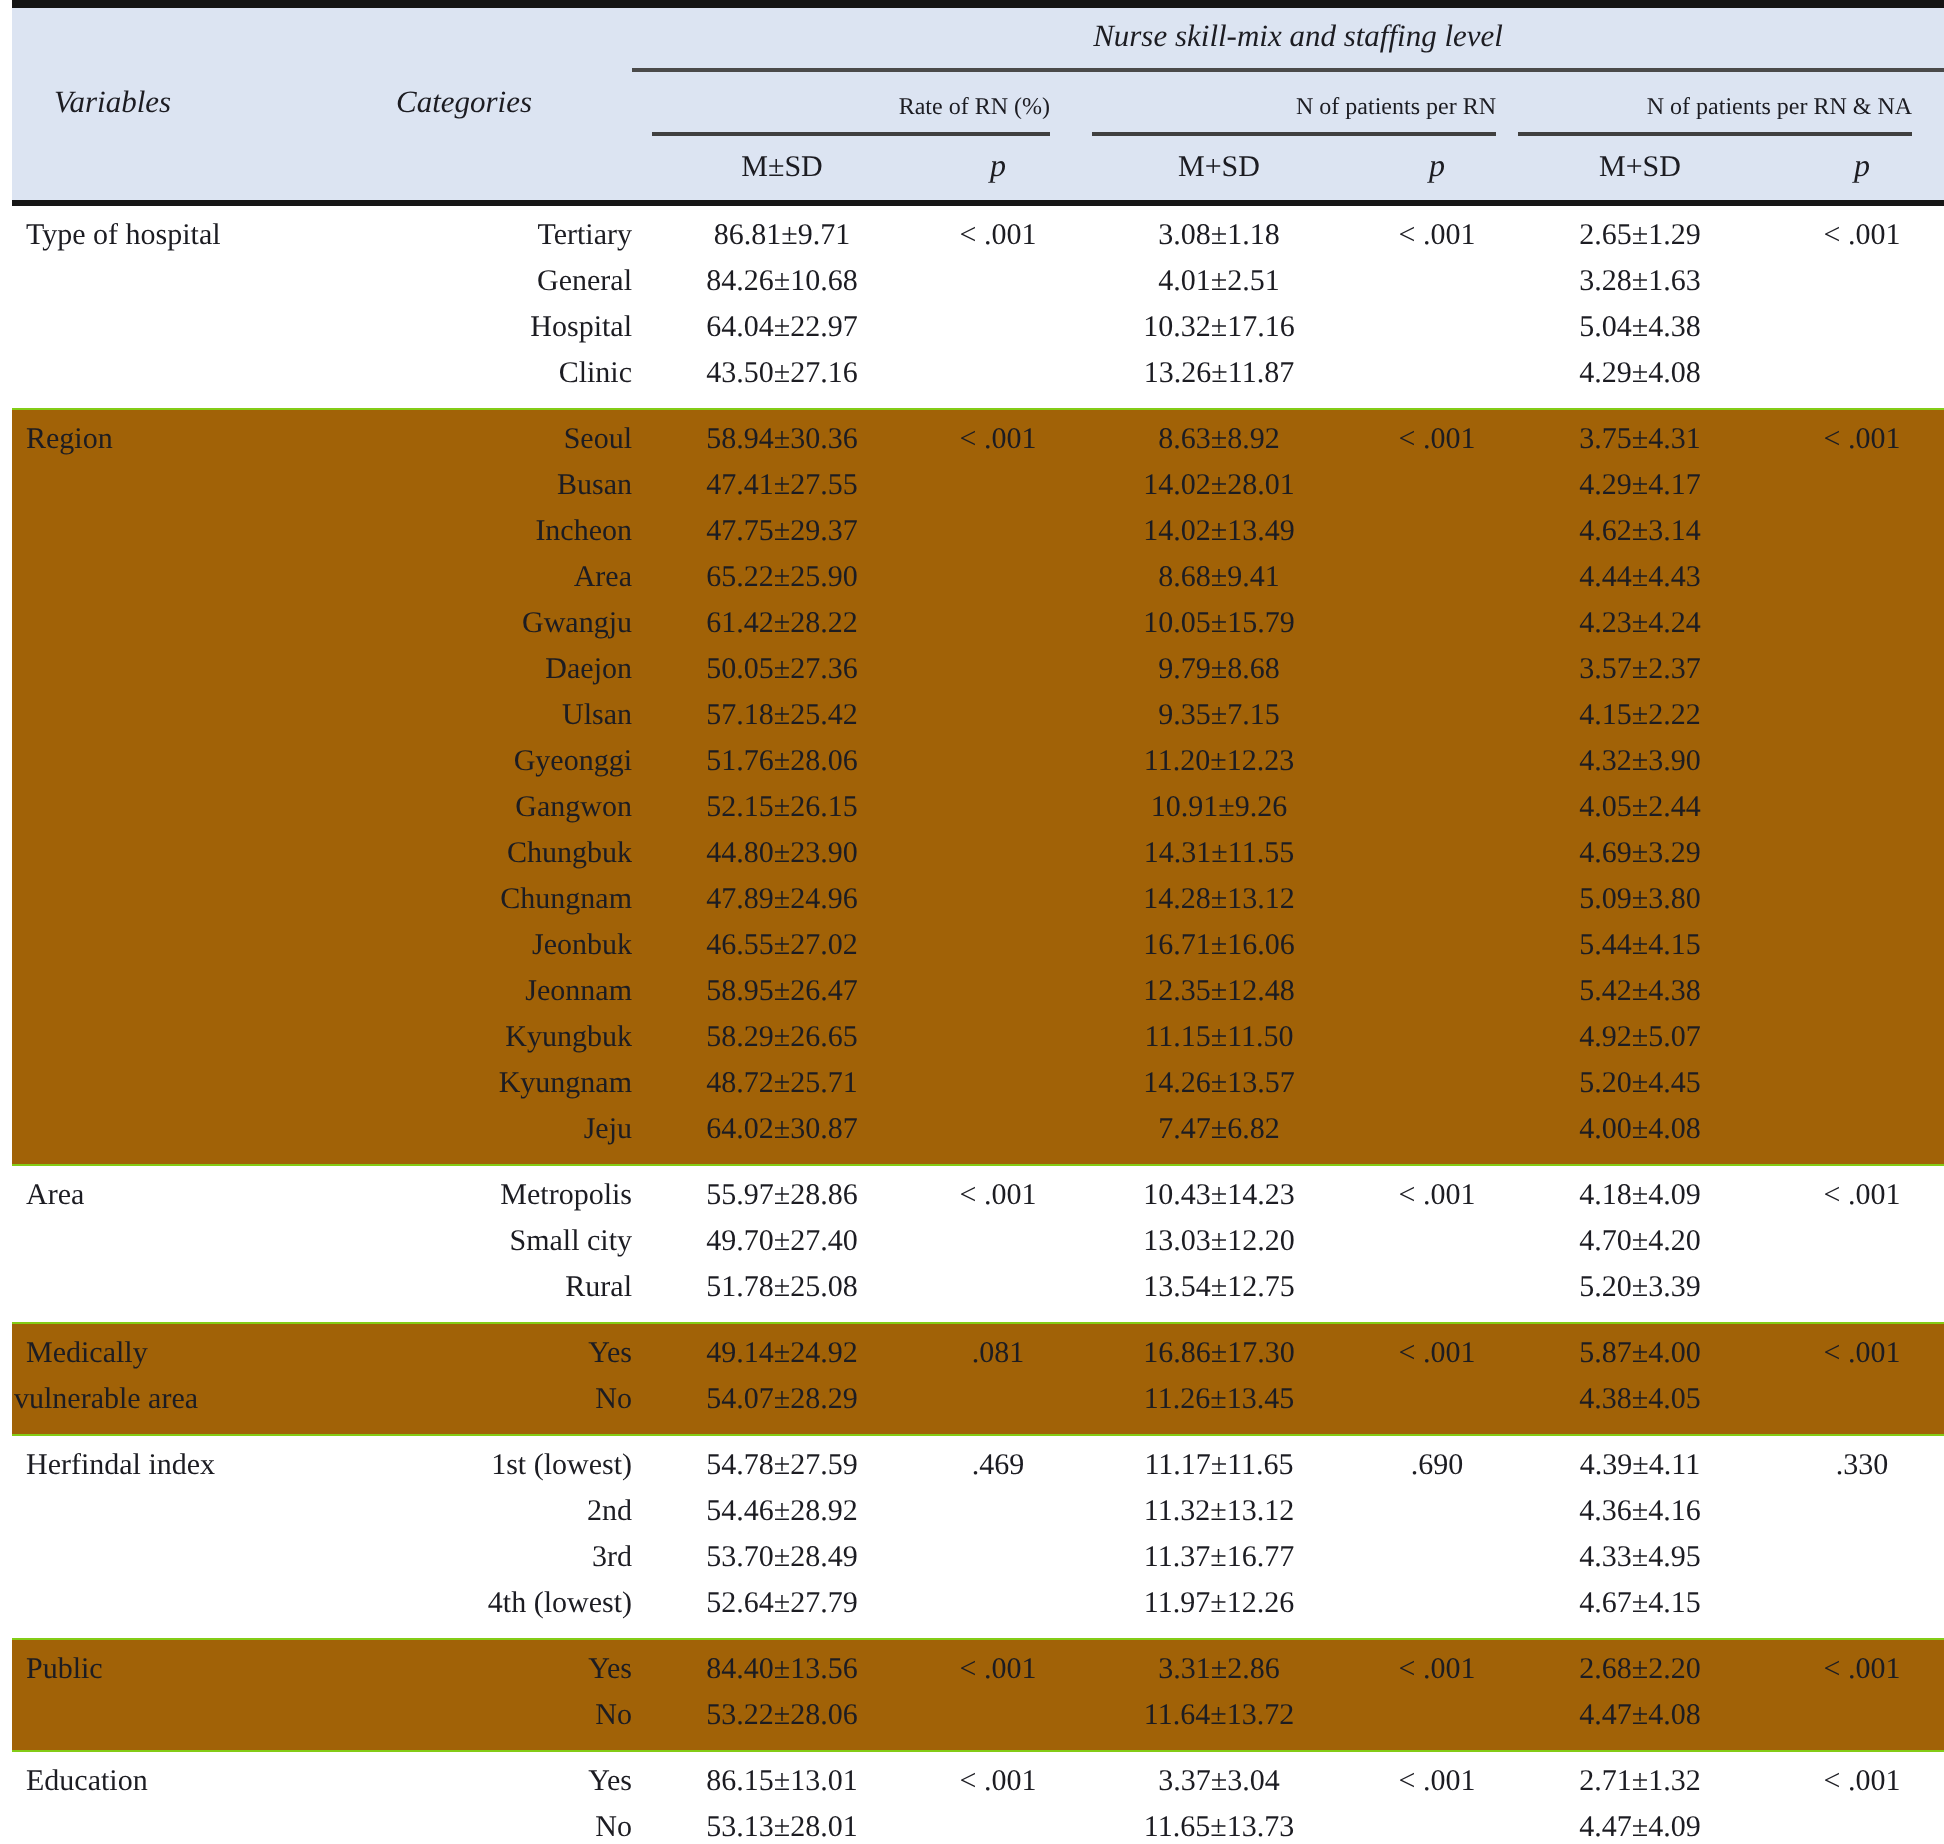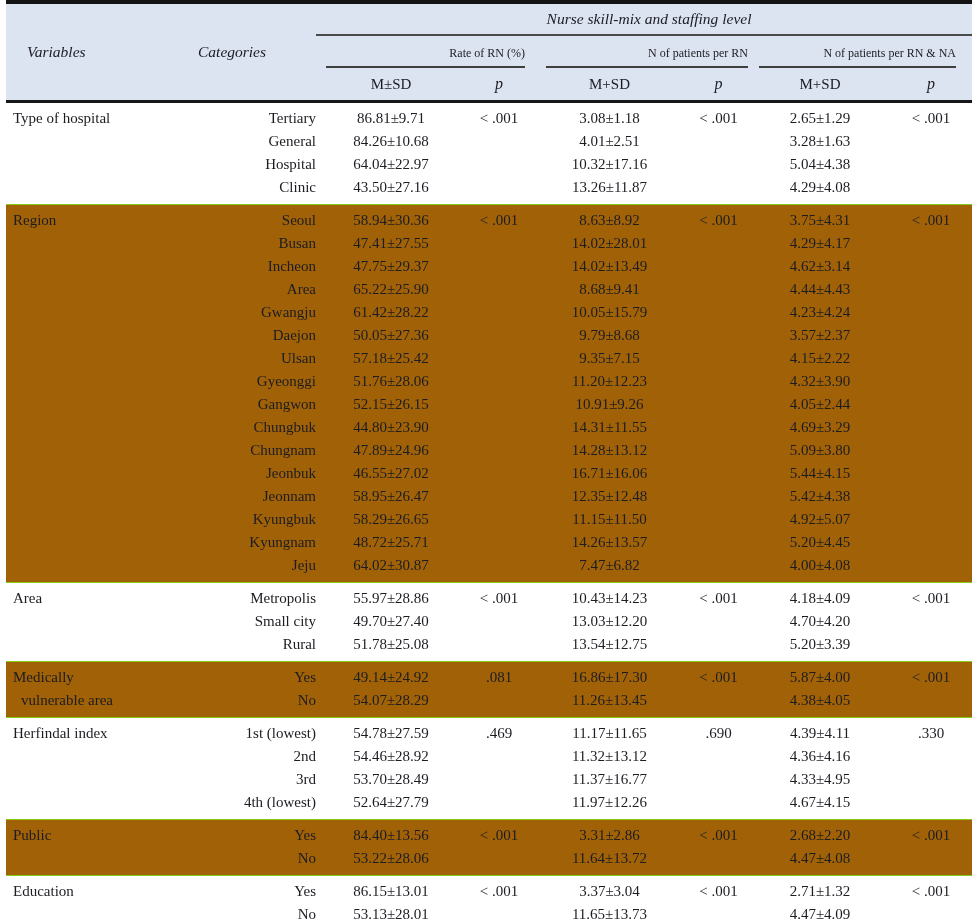--- a/index.html
+++ b/index.html
@@ -38,21 +38,21 @@
   .gap-l14 { margin-left: 14px; margin-right: 2px; }
   .gap-l9  { margin-left: 9px;  margin-right: 16px; }
   th.sub { text-align: center; font-size: 15px; }
   th.sub-p { font-style: italic; font-size: 16px; }
   tbody { border-top: 1px solid #84cc16; }
   tbody.shaded { background: #a16207; }
   td { padding: 0; line-height: 23px; height: 23px; white-space: nowrap; overflow: hidden; }
   tbody tr:first-child td { padding-top: 4px; }
   tbody tr:last-child td { padding-bottom: 5px; }
   td.variable { text-align: left; padding-left: 7px; }
-  td.variable.indent { padding-left: 15px; margin-top: 16px; }
+  td.variable.indent { padding-left: 1px; margin-top: 16px; }
   td.category { text-align: right; padding-left: 2px; }
   td.msd { text-align: center; }
   td.p { text-align: center; }
 </style>
 </head>
 <body>
 
 <div class="page">
   <div class="table-wrap">
     <table id="data-table">

